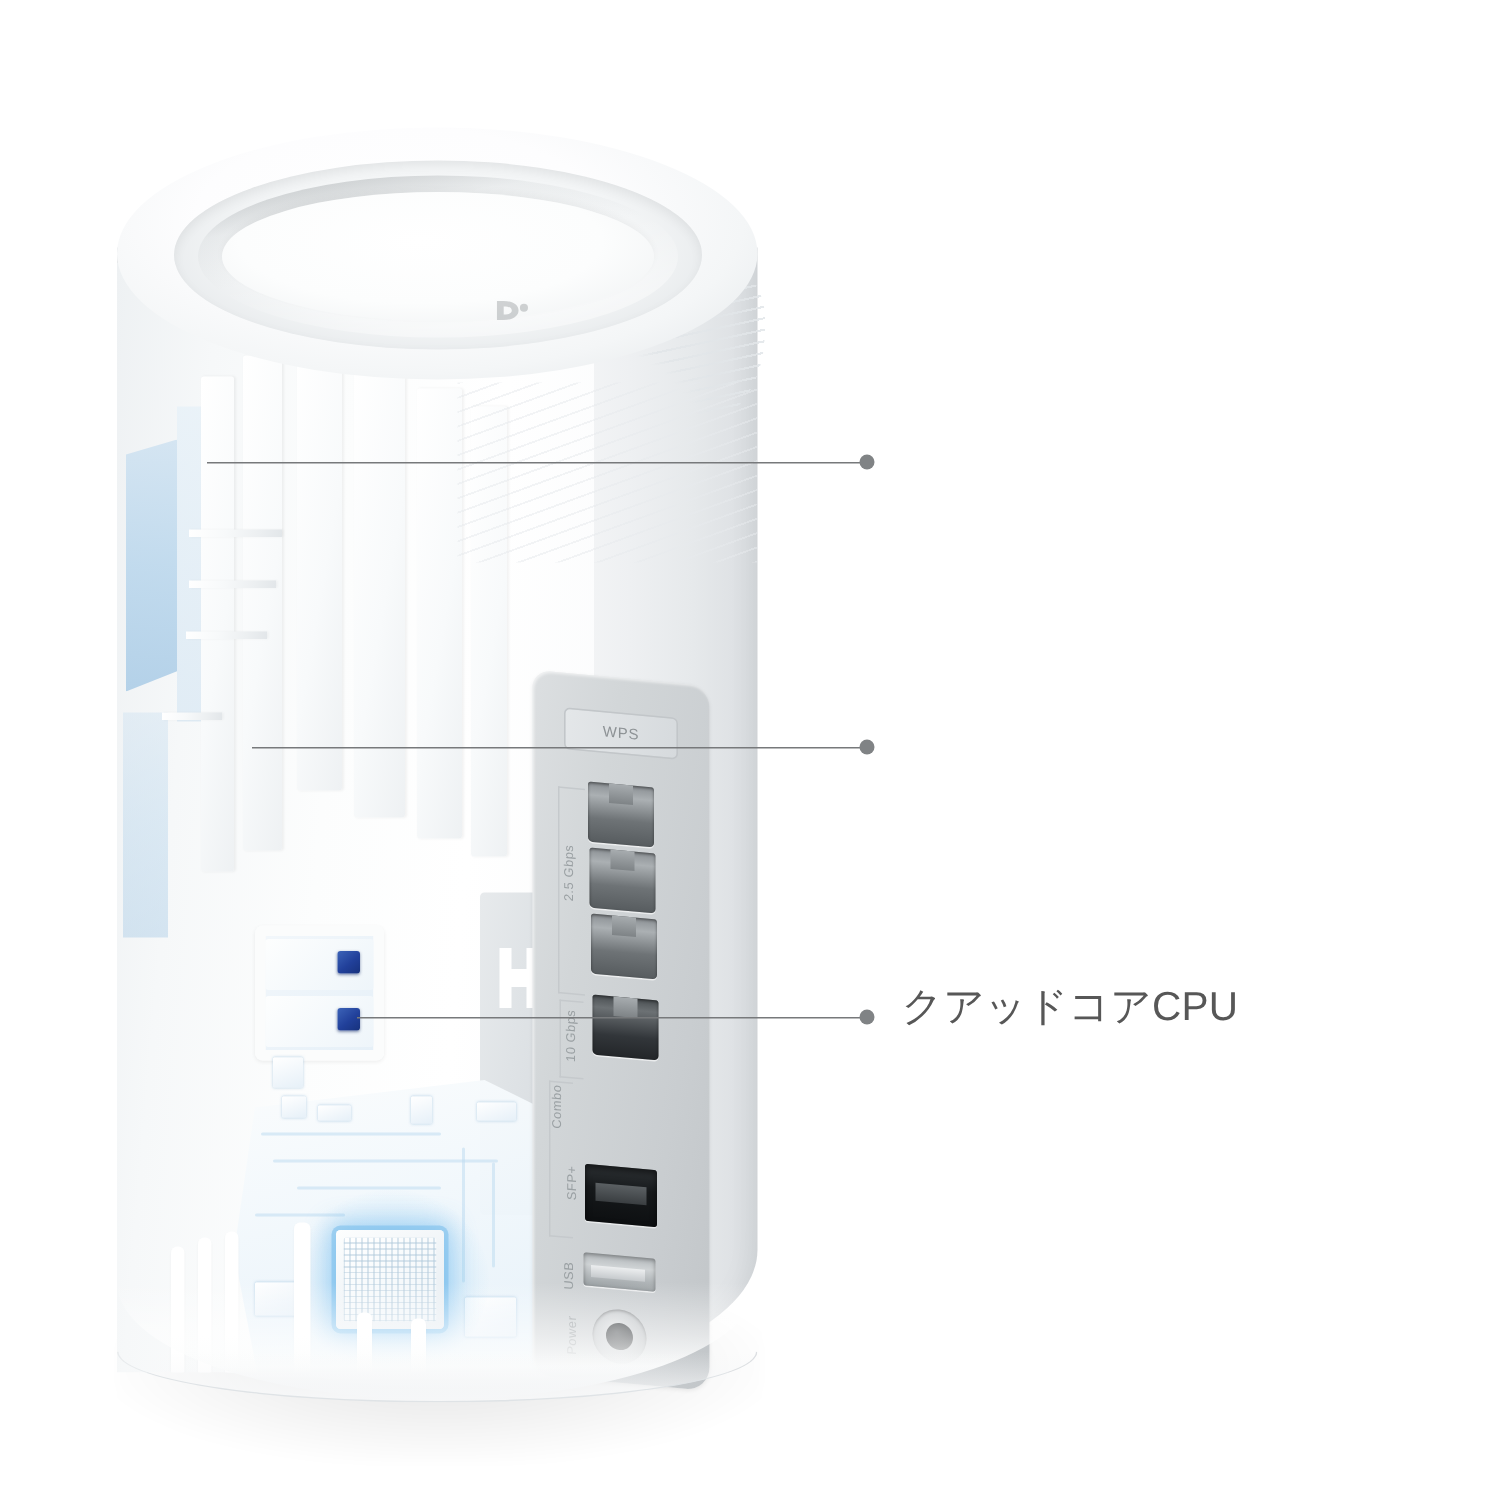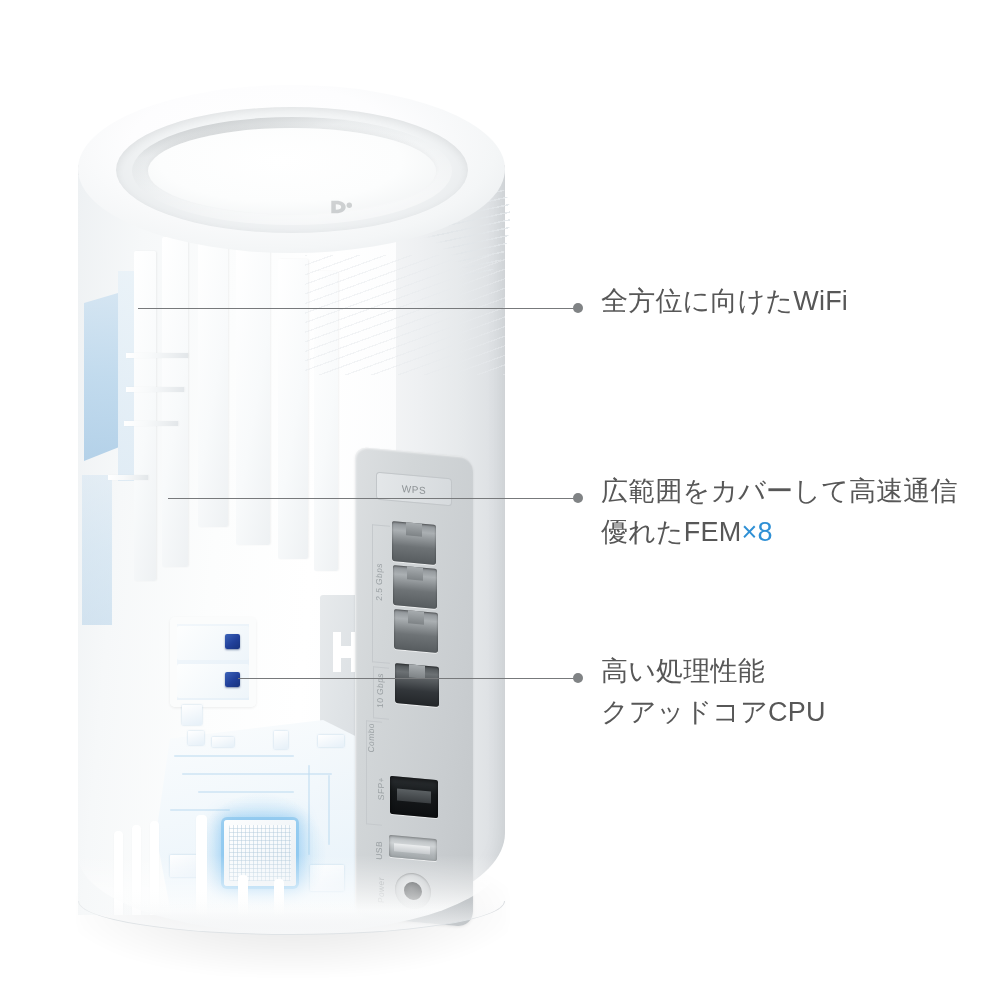--- a/index.html
+++ b/index.html
@@ -630,34 +630,26 @@
     <div class="port-txt" style="left:316px; top:822px;">Power</div>
     <div class="power-jack"></div>
 
     <div class="cyl-bottom-rim"></div>
     <div class="cyl-bottom-edge"></div>
   </div>
 
   <div class="callout-line" style="left:138px; top:308px; width:440px;"></div>
   <div class="callout-dot" style="left:573px; top:303px;"></div>
   <div class="callout-text" style="top:281px;">
-    <div>全方位に向けたWiFi</div>
   </div>
 
   <div class="callout-line" style="left:168px; top:498px; width:410px;"></div>
   <div class="callout-dot" style="left:573px; top:493px;"></div>
-  <div class="callout-text" style="top:471px;">
-    <div>広範囲をカバーして高速通信</div>
-    <div>
-      <span>優れたFEM</span><span class="accent">×8</span>
-    </div>
-  </div>
 
   <div class="callout-line" style="left:238px; top:678px; width:340px;"></div>
   <div class="callout-dot" style="left:573px; top:673px;"></div>
   <div class="callout-text" style="top:651px;">
-    <div>高い処理性能</div>
     <div>
       <span>クアッドコアCPU</span><span class="accent"></span>
     </div>
   </div>
 
 </div>
 
 </body></html>

